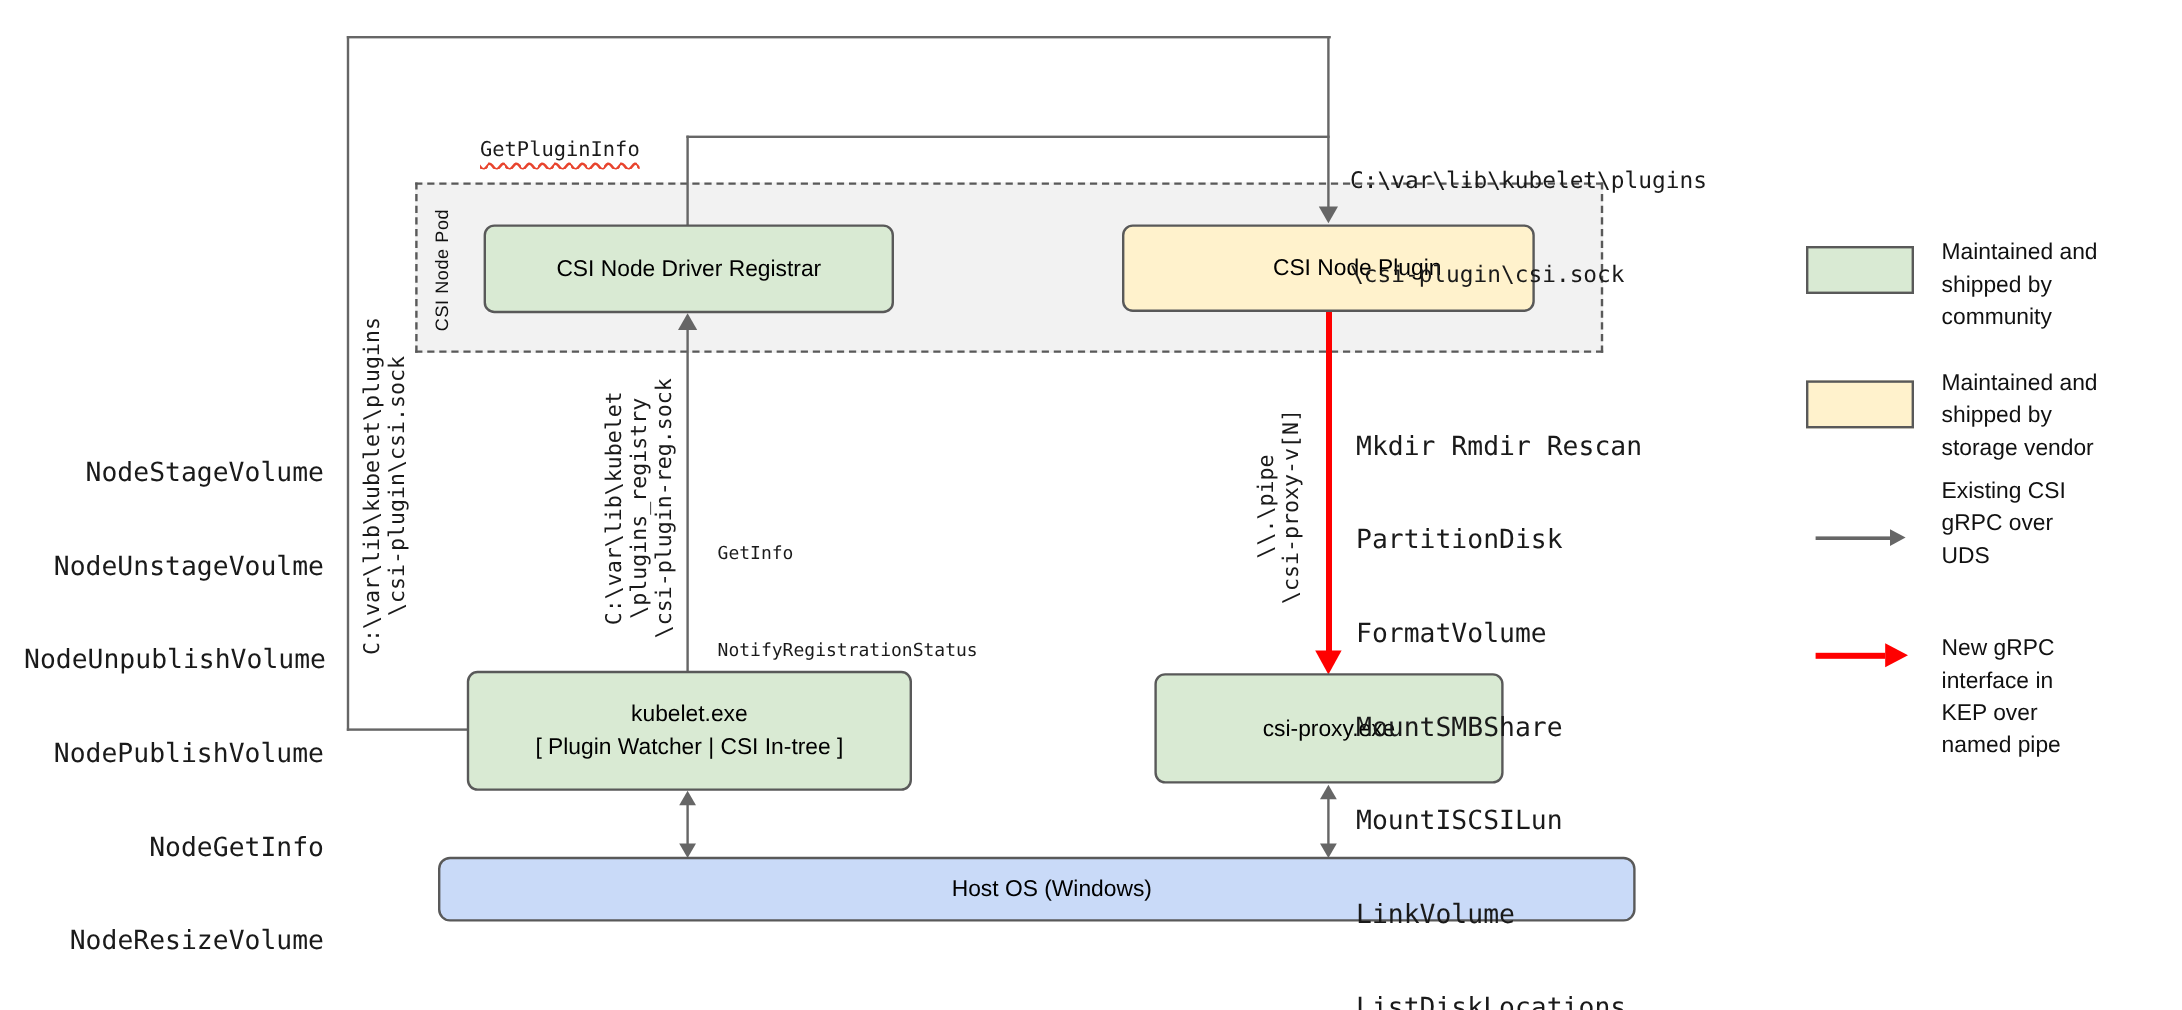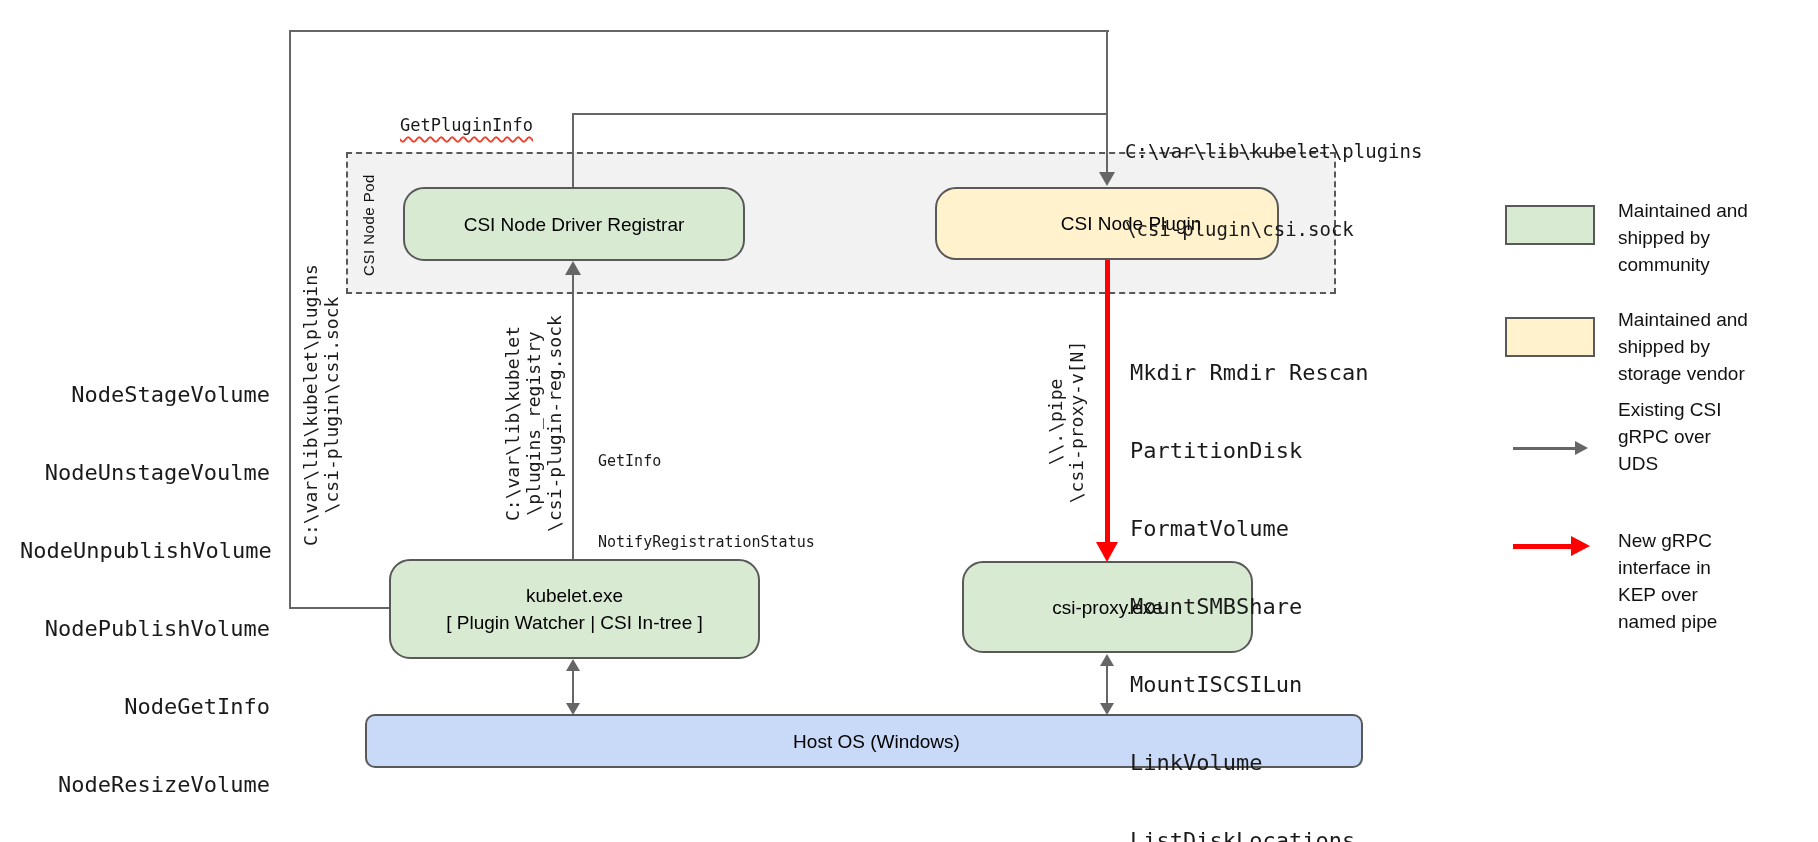--- a/index.html
+++ b/index.html
@@ -1,21 +1,21 @@
 <!DOCTYPE html>
 <html><head>
 <meta charset="utf-8">
 <style>
   html,body{margin:0;padding:0;background:#ffffff;}
   .canvas{position:relative;width:1818px;height:842px;background:#ffffff;overflow:hidden;
           font-family:"Liberation Sans","DejaVu Sans",sans-serif;color:#000;}
   .sans{font-family:"Liberation Sans","DejaVu Sans",sans-serif;}
 
   
-  .node-box{position:absolute;border:2px solid #595959;border-radius:21px;
+  .node-box{position:absolute;border:2px solid #595959;border-radius:9px;
             display:flex;flex-direction:column;align-items:center;justify-content:center;
             text-align:center;font-size:19px;line-height:27px;z-index:3;box-sizing:border-box;}
   .green{background:#d9ead3;}
   .yellow{background:#fff2cc;}
   .blue{background:#c9daf8;padding-left:25px;}
 
   
   .pod{position:absolute;left:346px;top:152px;width:990px;height:142px;
        background:#f2f2f2;border:2px dashed #595959;z-index:1;box-sizing:border-box;}
 

